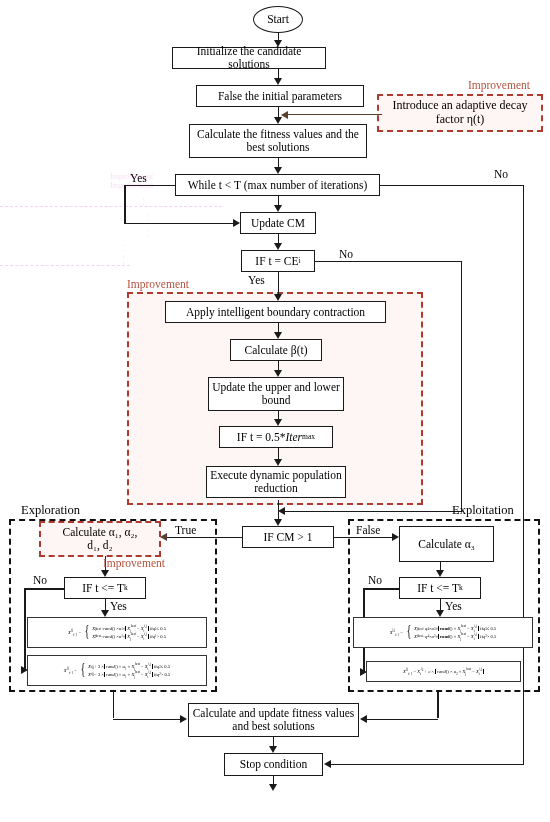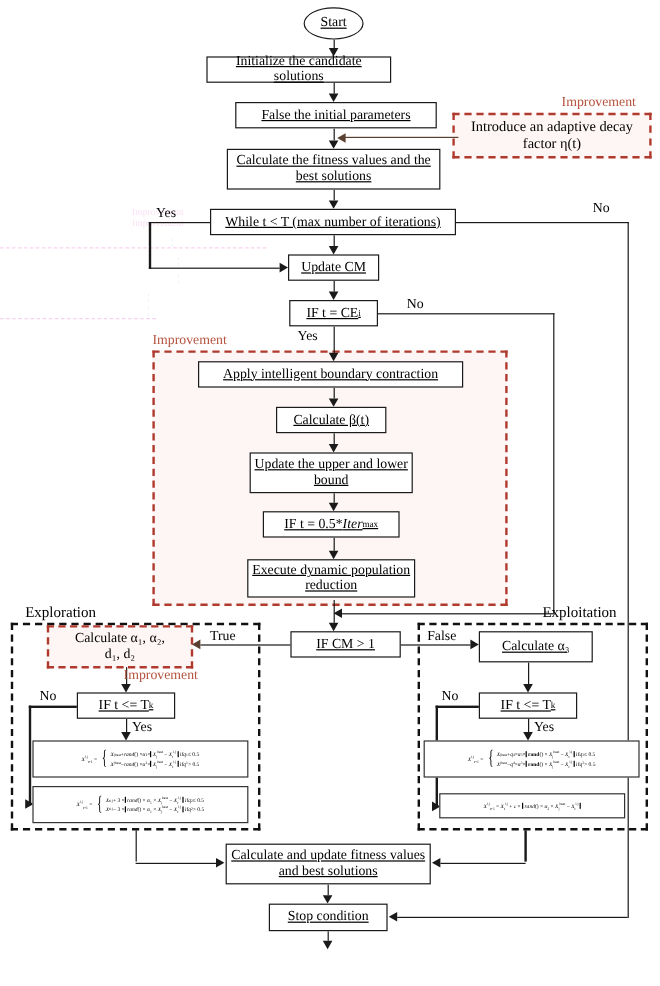--- a/index.html
+++ b/index.html
@@ -12,21 +12,20 @@
 
   
   .node{
     position:absolute;box-sizing:border-box;
     border:1.6px solid #1a1a1a;background:#fff;
     display:flex;align-items:center;justify-content:center;
     text-align:center;line-height:1.12;
     font-size:11.5px;color:#000;
     padding:1px 3px;
     z-index:5;
-    text-decoration:underline;
   }
   .ellipse{border-radius:50%;}
 
   
   .formula{
     position:absolute;box-sizing:border-box;
     border:1.5px solid #333;background:#fff;
     display:flex;align-items:center;justify-content:center;
     z-index:6;overflow:hidden;
   }
@@ -145,21 +144,21 @@
 
   <div class="node" style="left:206px;top:466px;width:140px;height:32px;">Execute dynamic population reduction</div>
 
   <div class="node" style="left:242px;top:526px;width:92px;height:22px;">IF CM &gt; 1</div>
 
   <div style="position:absolute;left:44px;top:523px;width:112px;height:32px;display:flex;flex-direction:column;align-items:center;justify-content:center;font-size:11.5px;line-height:1.12;z-index:7;">
     <span>Calculate α₁, α₂,</span>
     <span>d₁, d₂</span>
   </div>
 
-  <div class="node" style="left:399px;top:526px;width:95px;height:26px;">Calculate α₃</div>
+  <div class="node" style="left:399px;top:526px;width:95px;height:36px;">Calculate α₃</div>
 
   <div class="node" style="left:64px;top:577px;width:82px;height:22px;">
     <span>IF t &lt;= T</span>
       <sub>k</sub>
   </div>
 
   <div class="node" style="left:399px;top:577px;width:82px;height:22px;">
     <span>IF t &lt;= T</span>
       <sub>k</sub>
   </div>

